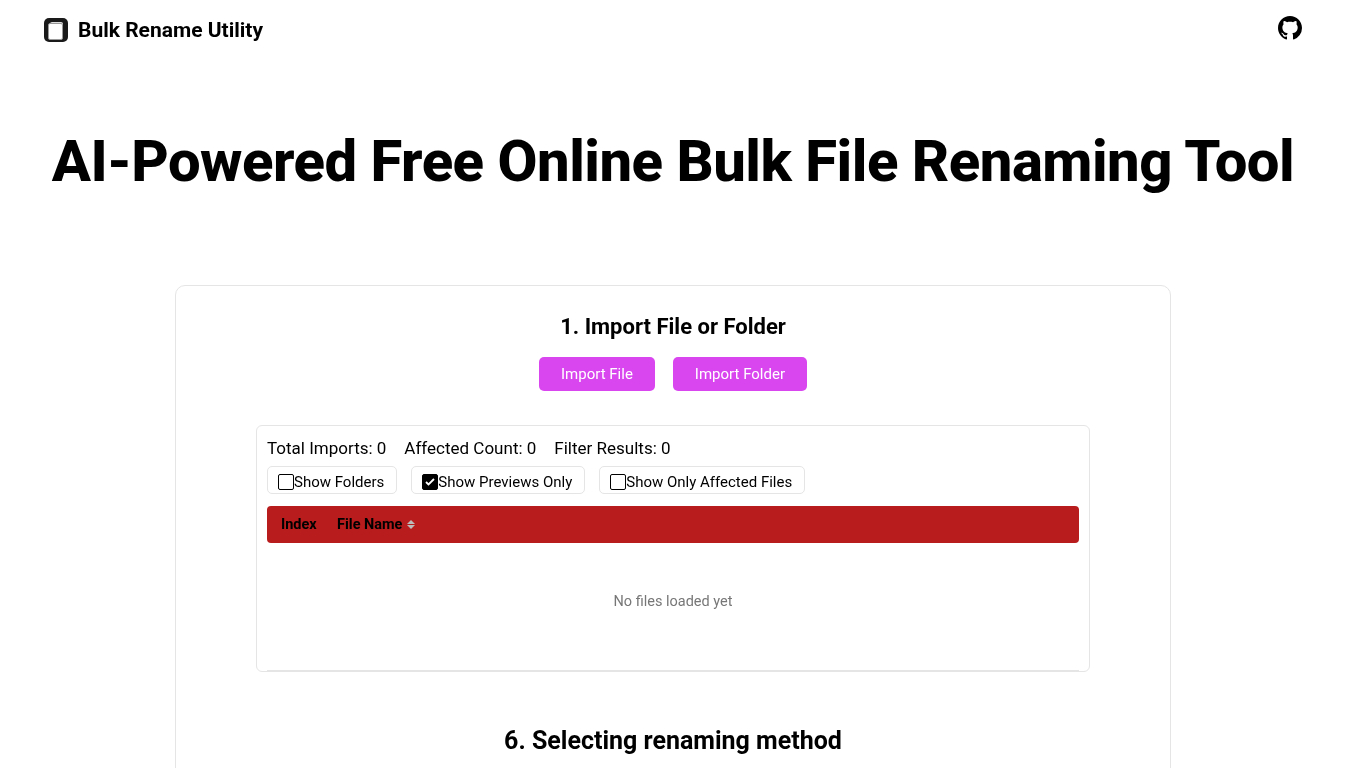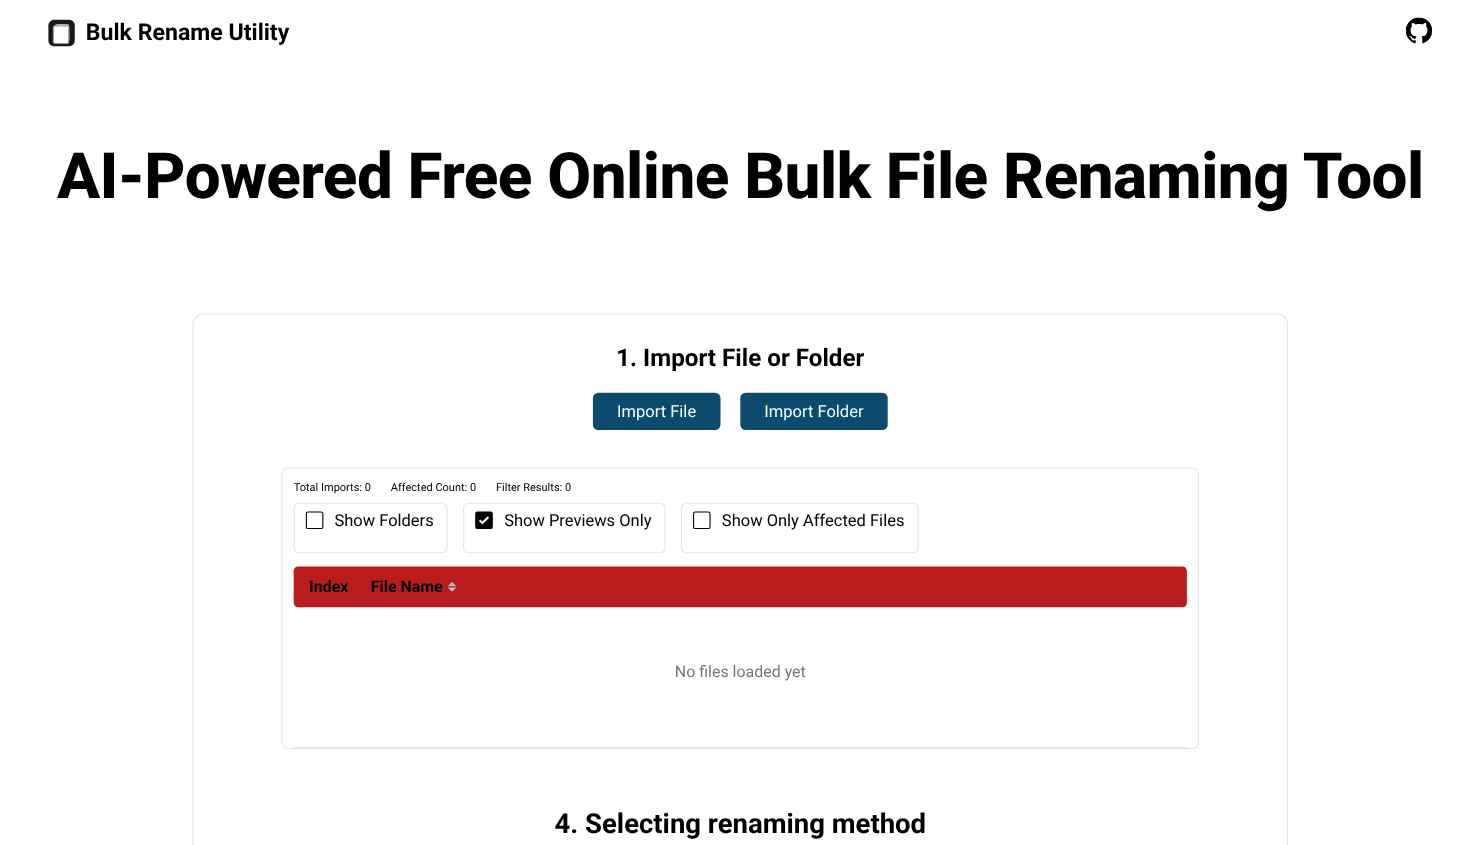--- a/index.html
+++ b/index.html
@@ -84,51 +84,50 @@
       font-weight: 700;
       margin-bottom: 18px;
     }
     .button-row {
       display: flex;
       justify-content: center;
       gap: 18px;
       margin-bottom: 34px;
     }
     .btn {
-      background: #0c4a6e;
+      background: #d946ef;
       color: #fff;
       border: none;
       padding: 8px 22px;
       font-size: 15px;
       border-radius: 5px;
       cursor: pointer;
       font-family: inherit;
     }
     .table-container {
       border: 1px solid #e5e5e5;
       border-radius: 6px;
     }
     .stats-row {
       display: flex;
       gap: 18px;
       padding: 12px 10px 8px;
-      font-size: 10px;
+      font-size: 17px;
     }
     .checkbox-row {
       display: flex;
       gap: 14px;
       padding: 0 10px 12px;
     }
     .checkbox-cell {
       border: 1px solid #e5e5e5;
       border-radius: 5px;
-      padding: 6px 12px 20px 10px;
-      display: flex;
-      align-items: center;
-      gap: 10px;
+      padding: 6px 12px 2px 10px;
+      display: flex;
+      align-items: center;
       font-size: 15px;
     }
     .checkbox {
       width: 16px;
       height: 16px;
       border: 1.5px solid #000;
       border-radius: 2px;
       display: inline-flex;
       align-items: center;
       justify-content: center;
@@ -265,14 +264,14 @@
           <span class="sort-down"></span>
         </span>
       </div>
     </div>
 
     <div class="empty-state">No files loaded yet</div>
 
     <div class="table-footer"></div>
   </div>
 
-  <h2 class="section-title-2">4. Selecting renaming method</h2>
+  <h2 class="section-title-2">6. Selecting renaming method</h2>
 </div>
 
 </body></html>

